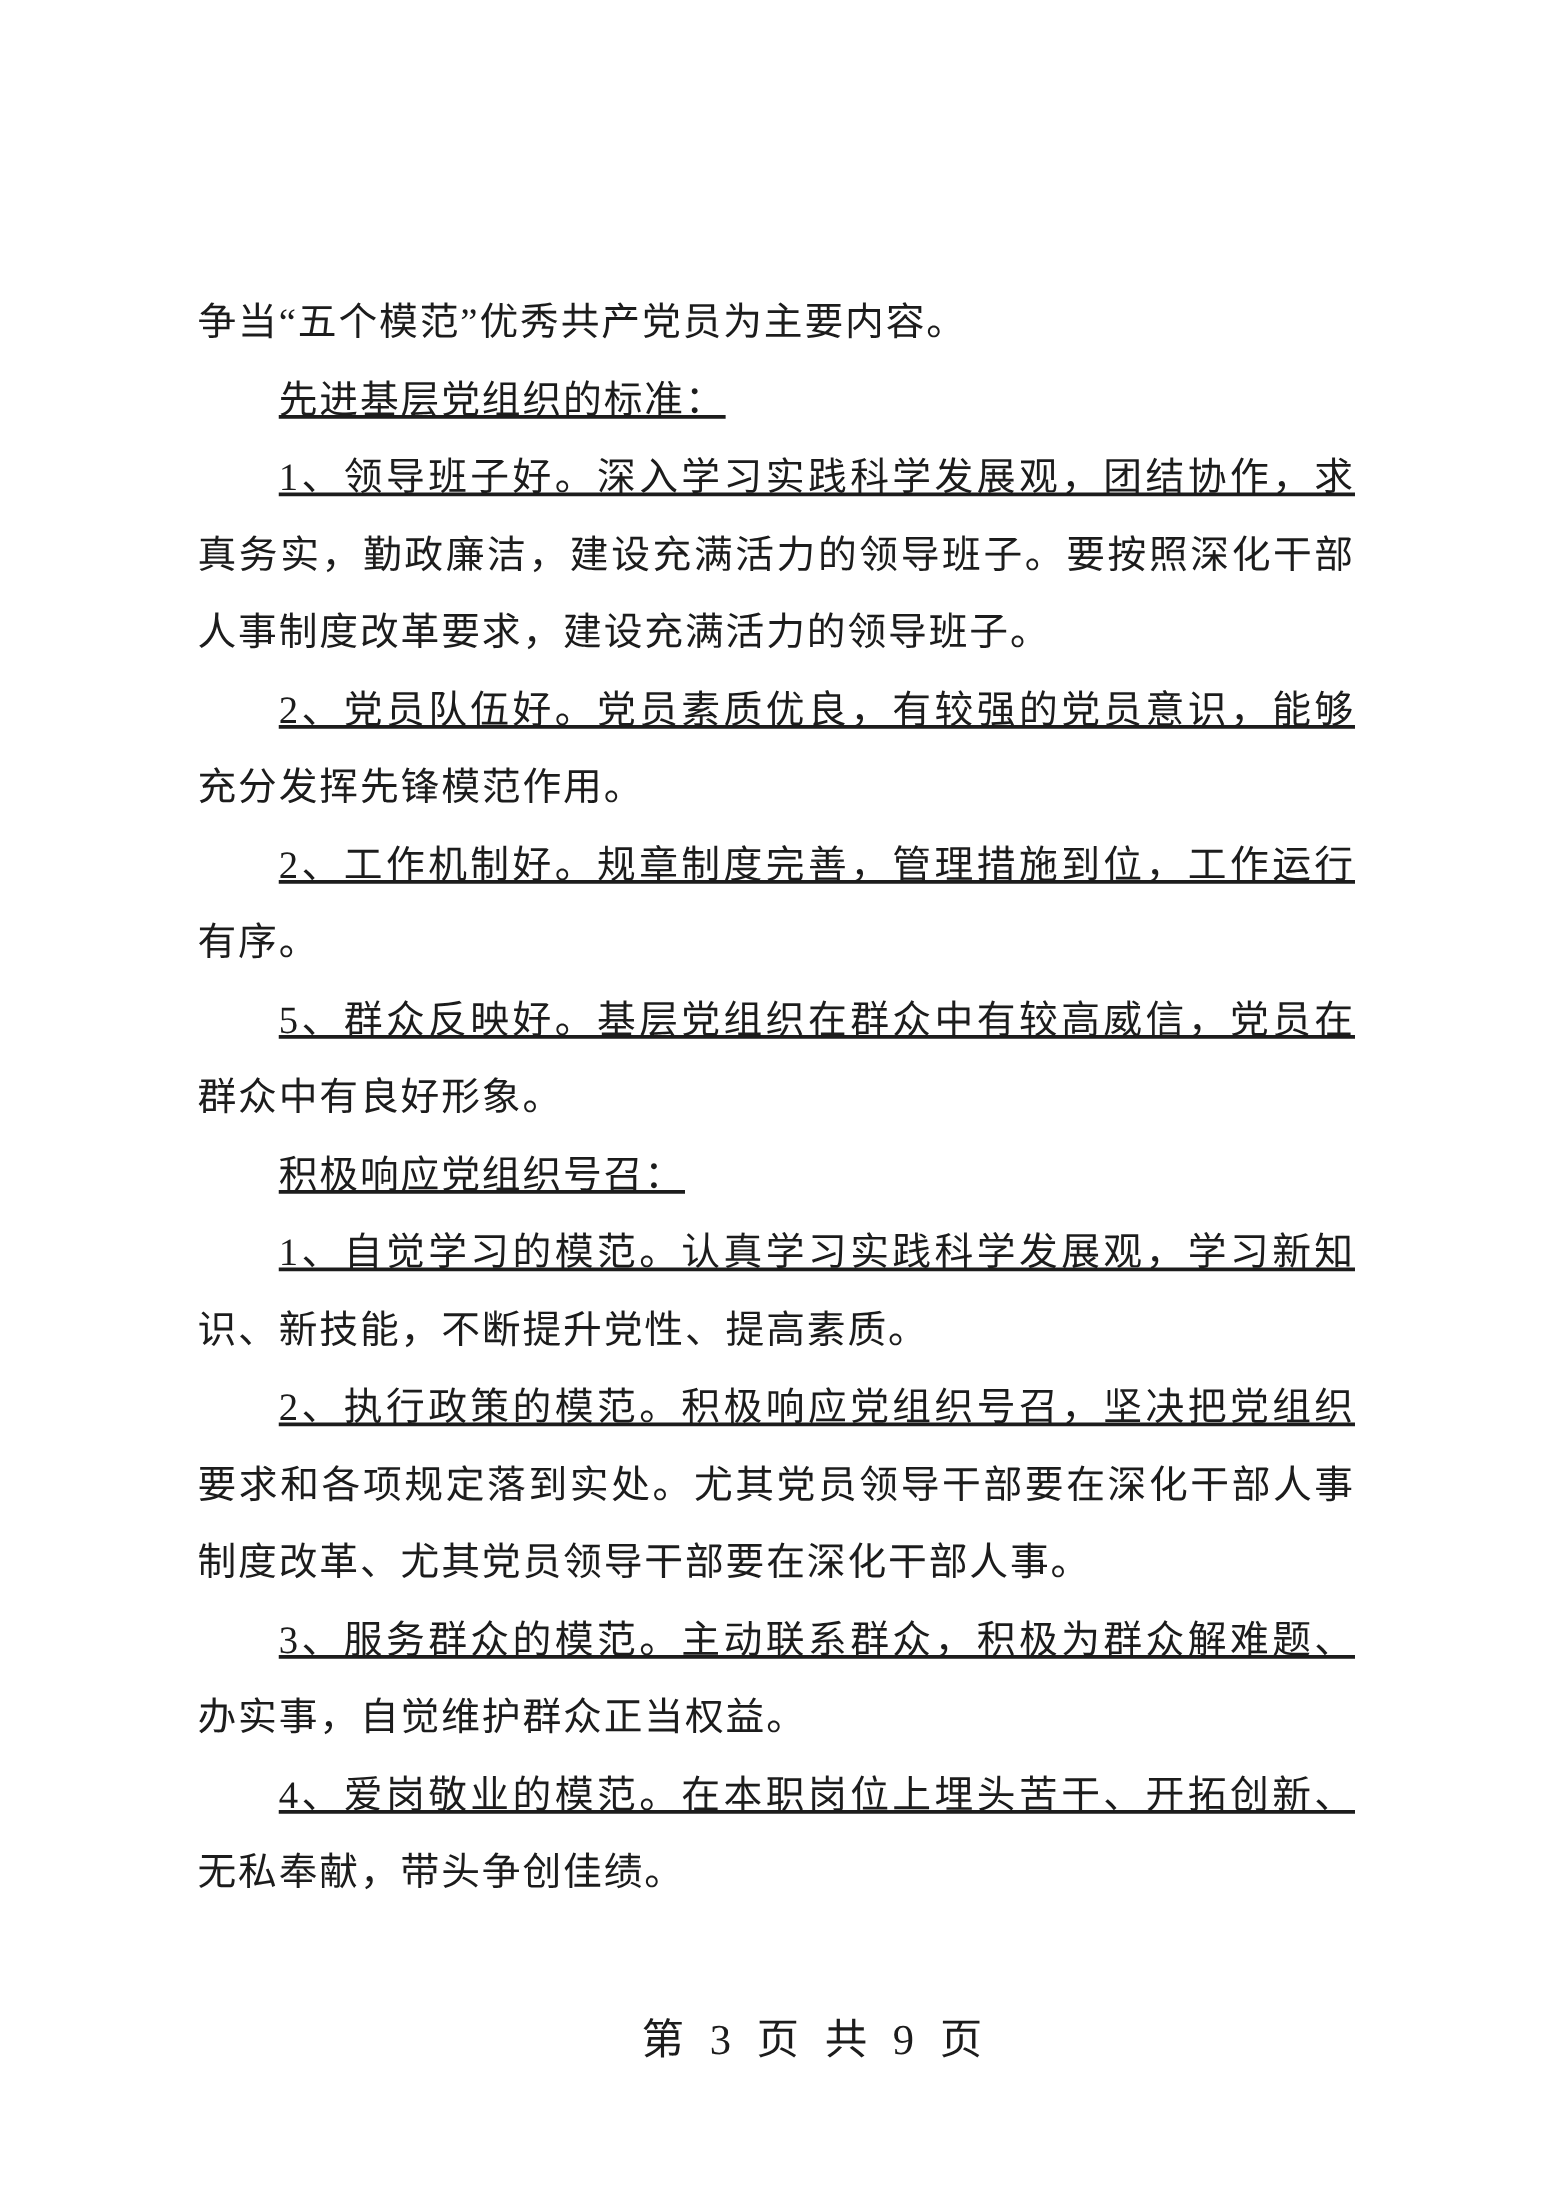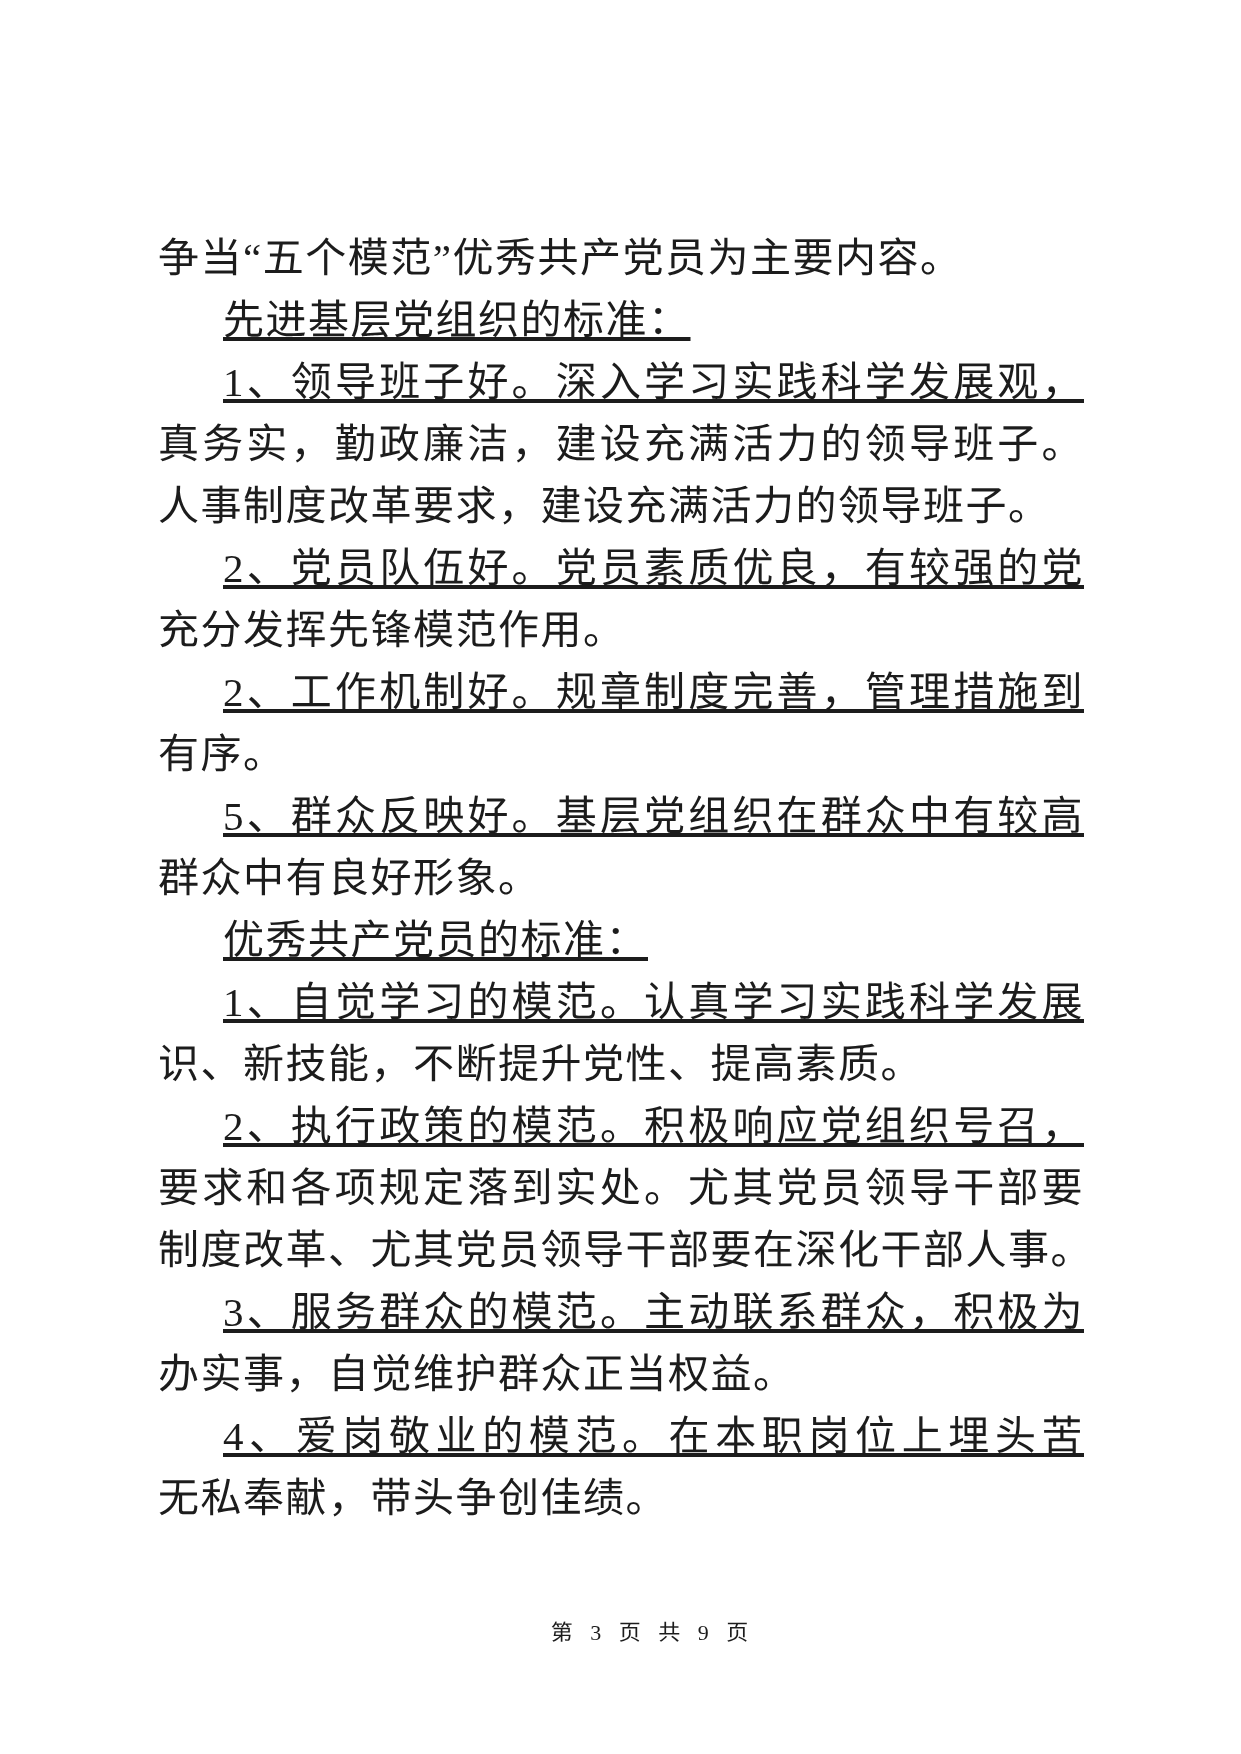--- a/index.html
+++ b/index.html
@@ -18,21 +18,21 @@
   }
   .doc-body {
     position: absolute;
     left: 158px;
     top: 227px;
     width: 926px;
   }
   .line {
     height: 62px;
     line-height: 62px;
-    font-size: 41px;
+    font-size: 31px;
     letter-spacing: 1.5px;
     white-space: nowrap;
     overflow: hidden;
   }
   .line.justify {
     white-space: normal;
     text-align: justify;
     text-align-last: justify;
   }
   .line.indent {
@@ -40,21 +40,21 @@
     text-decoration: underline;
   }
   .footer {
     position: absolute;
     left: 60px;
     right: 0;
     top: 1616px;
     height: 34px;
     line-height: 34px;
     text-align: center;
-    font-size: 22px;
+    font-size: 34px;
     letter-spacing: 2px;
     word-spacing: 8px;
     color: #1c1c1c;
   }
 </style>
 </head>
 <body>
 
 <div class="page">
   <div class="doc-body">
@@ -63,21 +63,21 @@
       <div class="line indent">先进基层党组织的标准：</div>
       <div class="line indent justify">1、领导班子好。深入学习实践科学发展观，团结协作，求</div>
       <div class="line justify">真务实，勤政廉洁，建设充满活力的领导班子。要按照深化干部</div>
       <div class="line">人事制度改革要求，建设充满活力的领导班子。</div>
       <div class="line indent justify">2、党员队伍好。党员素质优良，有较强的党员意识，能够</div>
       <div class="line">充分发挥先锋模范作用。</div>
       <div class="line indent justify">2、工作机制好。规章制度完善，管理措施到位，工作运行</div>
       <div class="line">有序。</div>
       <div class="line indent justify">5、群众反映好。基层党组织在群众中有较高威信，党员在</div>
       <div class="line">群众中有良好形象。</div>
-      <div class="line indent">优秀共产党员的标准：</div>
+      <div class="line indent">积极响应党组织号召：</div>
       <div class="line indent justify">1、自觉学习的模范。认真学习实践科学发展观，学习新知</div>
       <div class="line">识、新技能，不断提升党性、提高素质。</div>
       <div class="line indent justify">2、执行政策的模范。积极响应党组织号召，坚决把党组织</div>
       <div class="line justify">要求和各项规定落到实处。尤其党员领导干部要在深化干部人事</div>
       <div class="line">制度改革、尤其党员领导干部要在深化干部人事。</div>
       <div class="line indent justify">3、服务群众的模范。主动联系群众，积极为群众解难题、</div>
       <div class="line">办实事，自觉维护群众正当权益。</div>
       <div class="line indent justify">4、爱岗敬业的模范。在本职岗位上埋头苦干、开拓创新、</div>
       <div class="line">无私奉献，带头争创佳绩。</div>
     </div>

